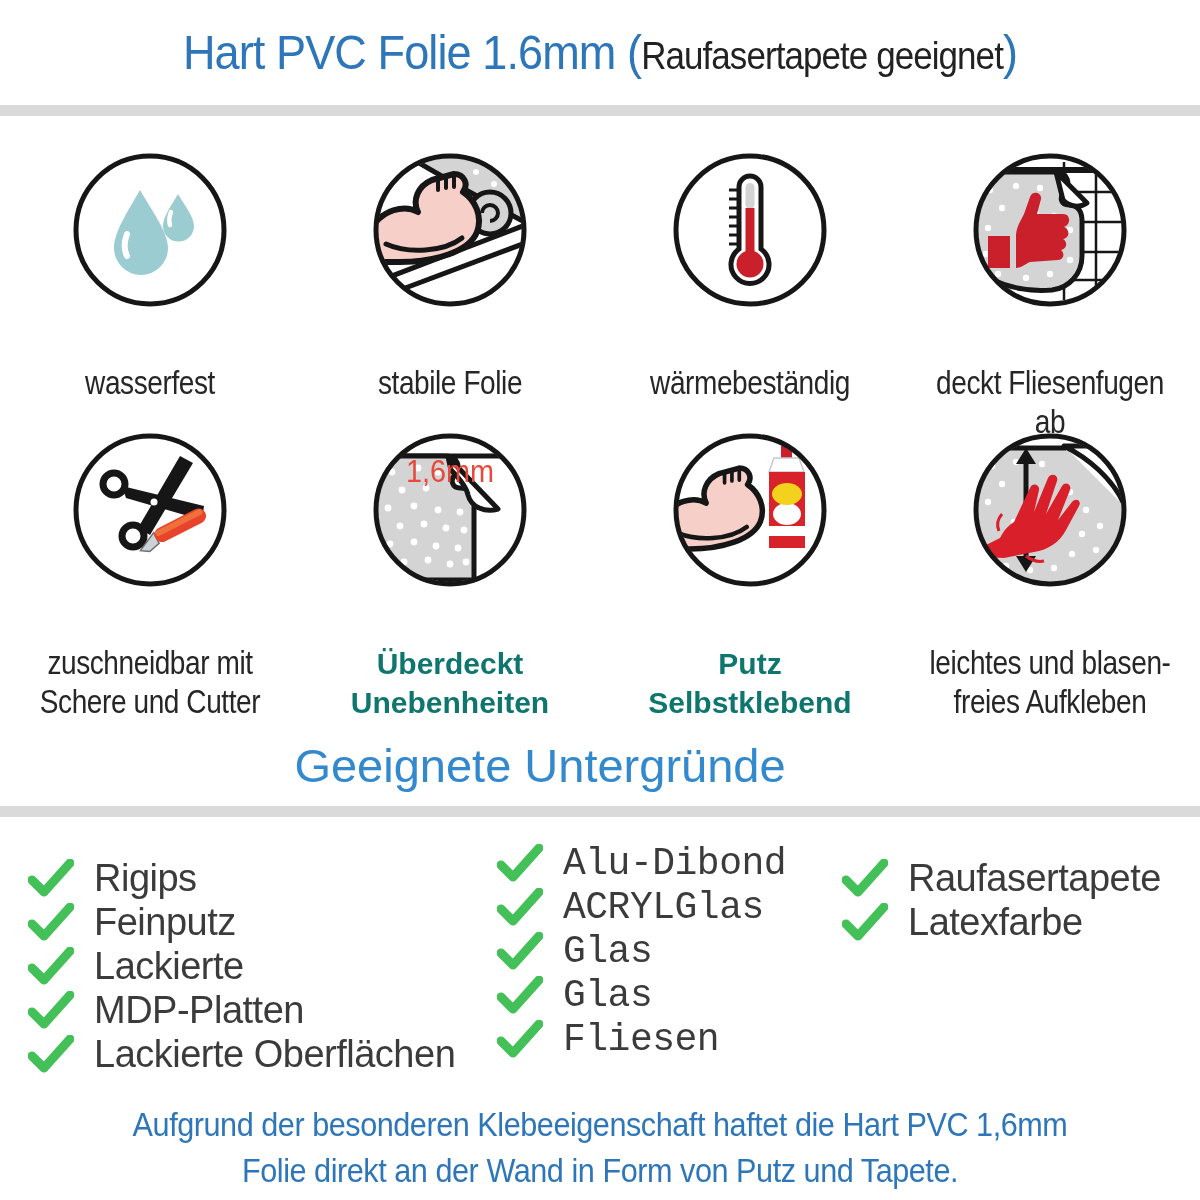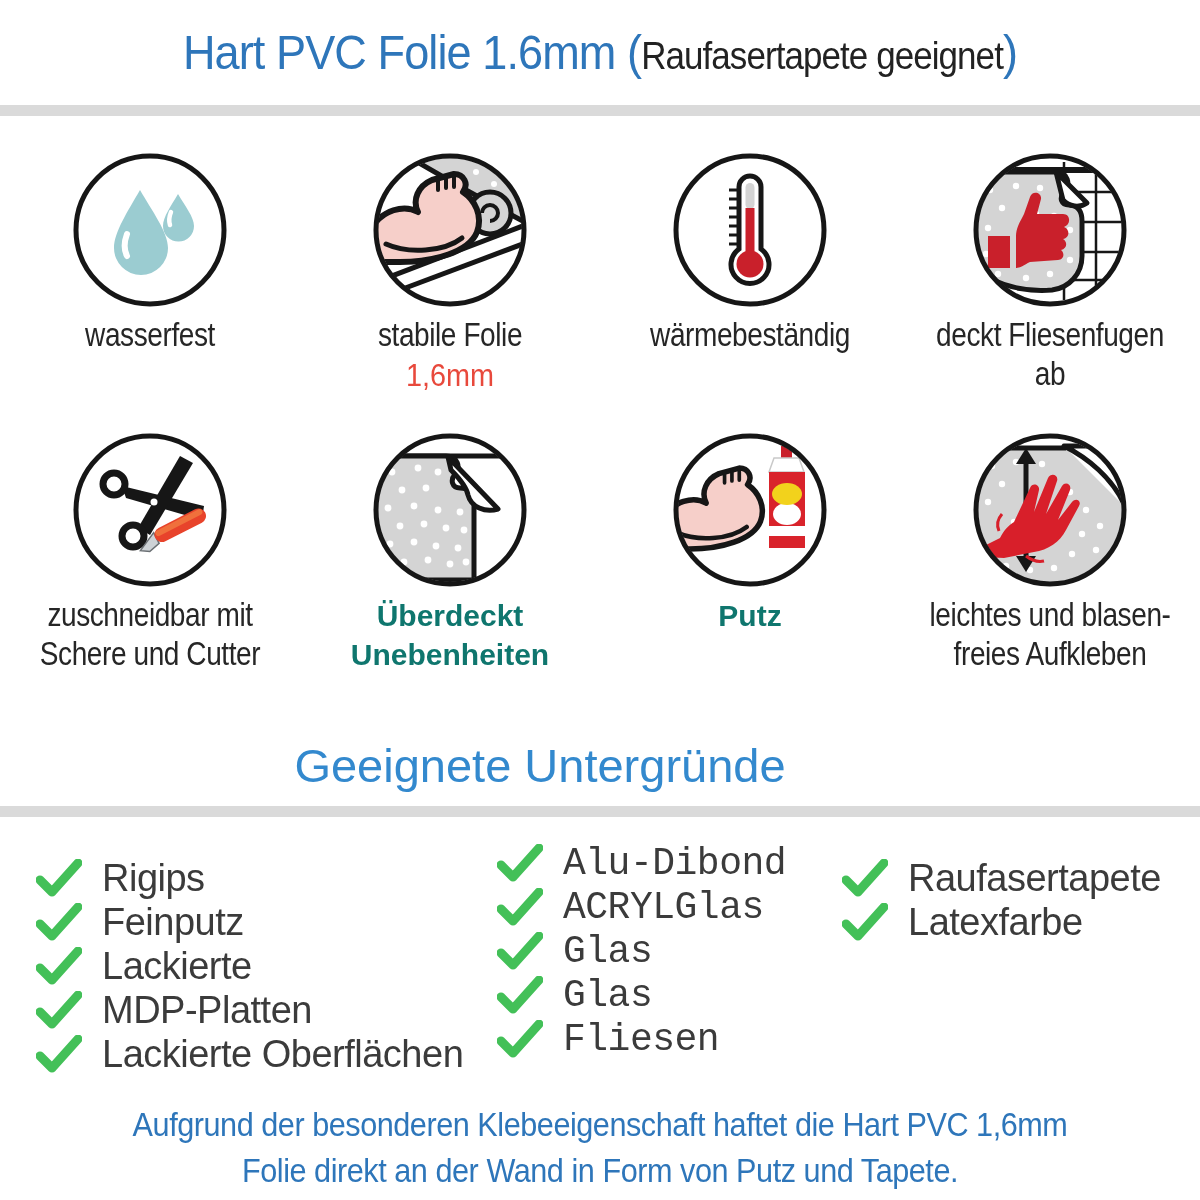--- a/index.html
+++ b/index.html
@@ -15,38 +15,38 @@
   .title .big{font-size:49px;color:#2e76ba;letter-spacing:-1px;}
   .title .small{font-size:38px;color:#222222;letter-spacing:-1px;}
   .divider{position:absolute;left:0;width:1200px;height:11px;background:#dadada;}
   #divider-top{top:105px;}
   #divider-mid{top:806px;}
   
   .features{
     position:absolute;top:150px;left:0;width:1200px;
     display:grid;grid-template-columns:repeat(4,300px);grid-auto-rows:280px;
   }
-  .feature{display:flex;flex-direction:column;align-items:center;}
+  .feature{display:flex;flex-direction:column;align-items:center;gap:48px;}
   .feature svg{flex:0 0 auto;}
   .flabel{
     margin-top:6px;width:300px;text-align:center;font-size:33px;line-height:1.18;
     color:#262626;transform:scaleX(.85);transform-origin:50% 0;letter-spacing:-.5px;
   }
   .flabel.emph{
     transform:none;font-size:30px;font-weight:700;line-height:1.3;letter-spacing:0;
     color:#0f766e;
   }
   .fnote{margin-top:2px;font-size:32px;color:#e8493c;transform:scaleX(.9);transform-origin:50% 0;}
   
   .surf-heading{
     position:absolute;top:738px;left:0;width:1080px;text-align:center;
     font-size:47px;color:#3389ce;letter-spacing:0;
   }
   .col{position:absolute;list-style:none;margin:0;padding:0;}
-  #col-1{left:36px;top:856px;text-align:right;}
+  #col-1{left:28px;top:856px;text-align:right;}
   #col-2{left:497px;top:841px;font-family:Liberation Mono, monospace;}
   #col-3{left:842px;top:856px;}
   .col li{display:flex;align-items:center;height:44px;gap:20px;}
   .col li .itm{font-size:38px;color:#3b3b3b;letter-spacing:-.5px;}
   
   .footer{
     position:absolute;top:1102px;left:0;width:1200px;text-align:center;
     color:#2e76ba;font-size:34px;line-height:1.35;letter-spacing:-.5px;
     transform:scaleX(.9);transform-origin:50% 0;
   }
@@ -253,20 +253,21 @@
         <polygon points="104,28 129,28 134,42 99,42" fill="#fff" stroke="#c9c9c9" stroke-width="1.5"></polygon>
         <rect x="99" y="42" width="36" height="76" fill="#d9232b"></rect>
         <rect x="99" y="96" width="36" height="10" fill="#fff"></rect>
         <ellipse cx="117" cy="84" rx="14" ry="11" fill="#fff"></ellipse>
         <ellipse cx="117" cy="64" rx="15" ry="11" fill="#f2d21c"></ellipse>
       </g>
       <circle cx="80" cy="80" r="74" fill="none" stroke="#161616" stroke-width="5"></circle>
     </svg>
     <div class="flabel emph">
       <div>Putz</div>
+      <div>Selbstklebend</div>
     </div>
   </div>
 
   <div class="feature">
     <svg width="160" height="160" viewBox="0 0 160 160">
       <defs>
           <clipPath id="clip8">
             <circle cx="80" cy="80" r="72"></circle>
           </clipPath>
         </defs>

